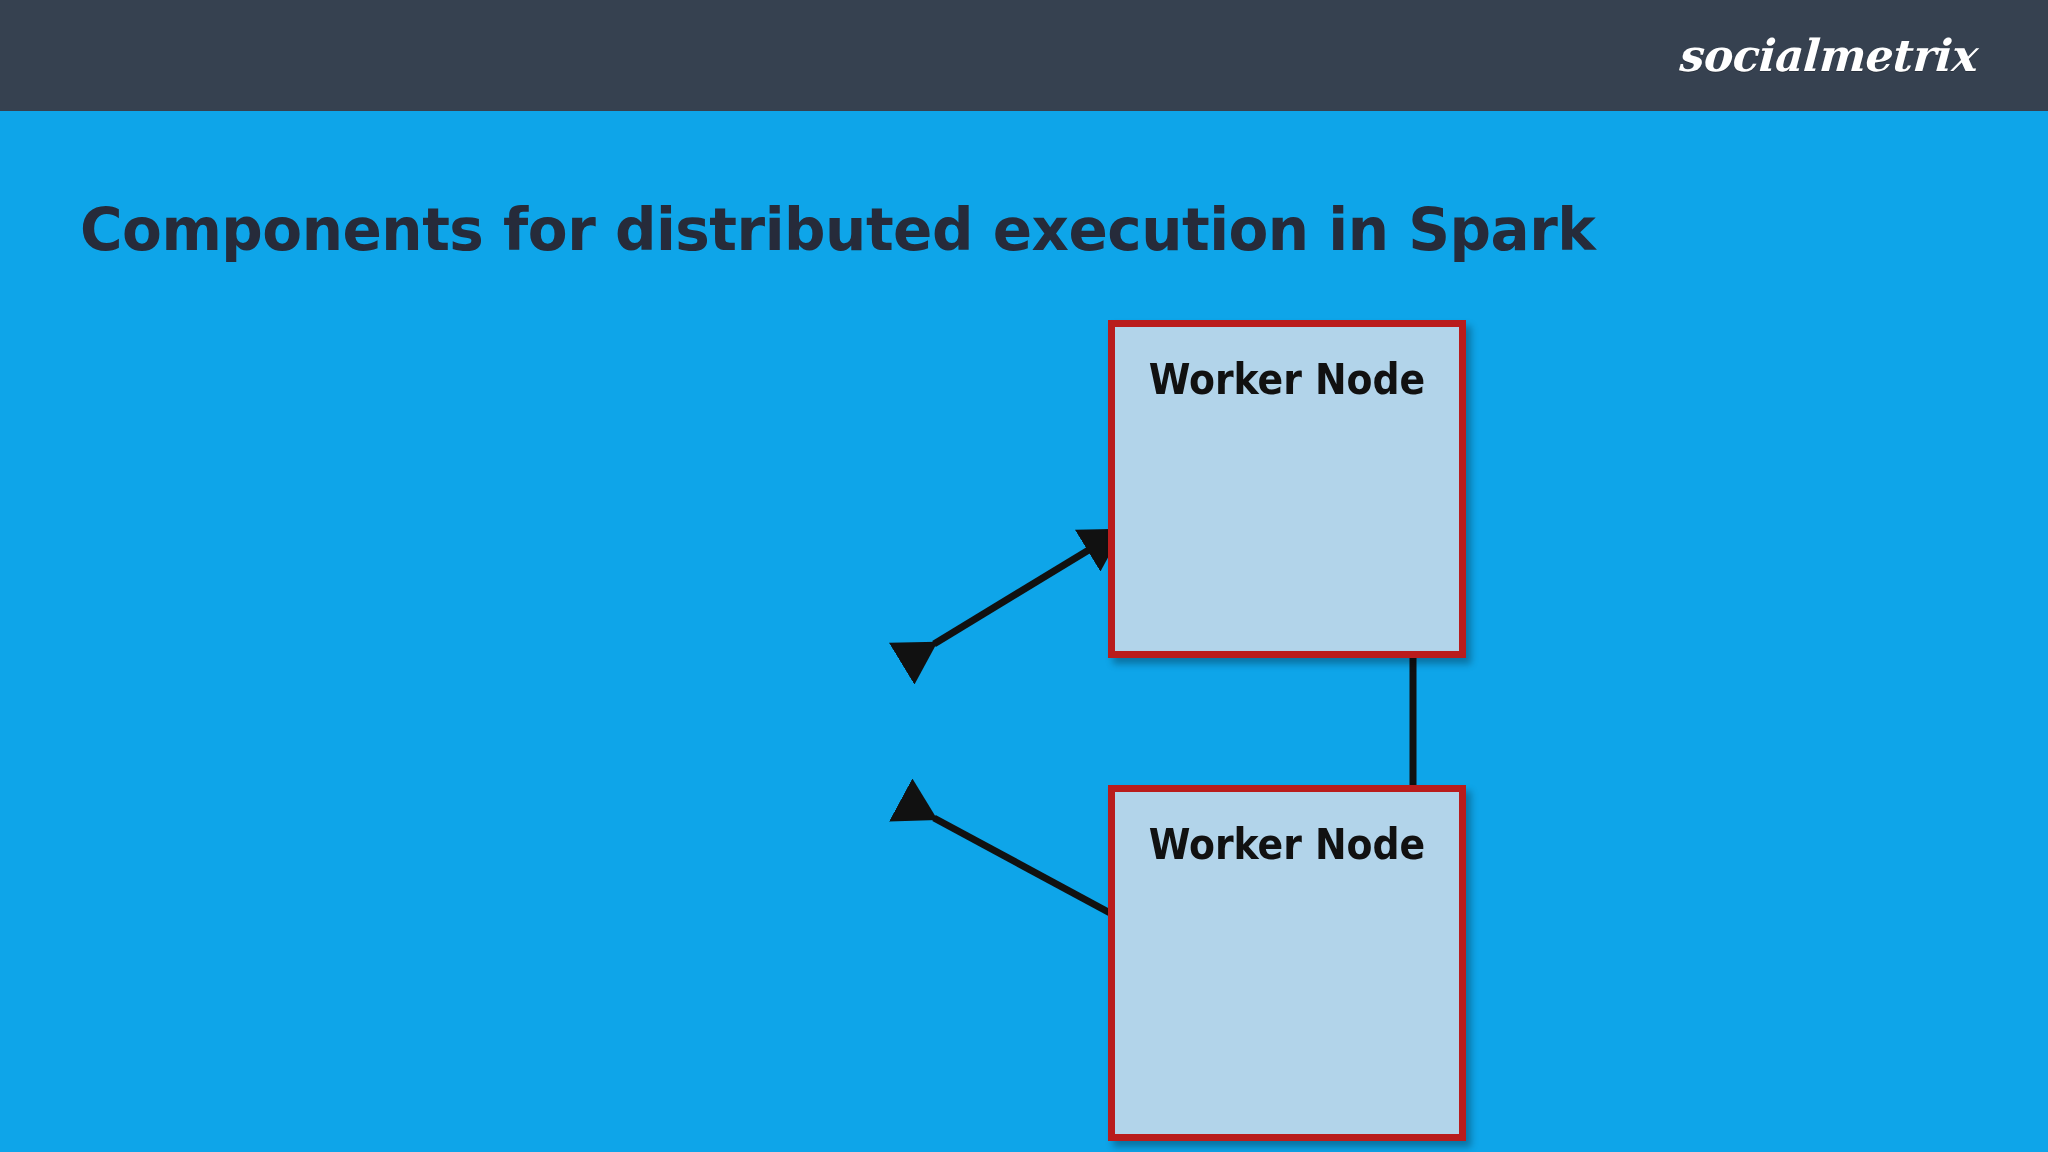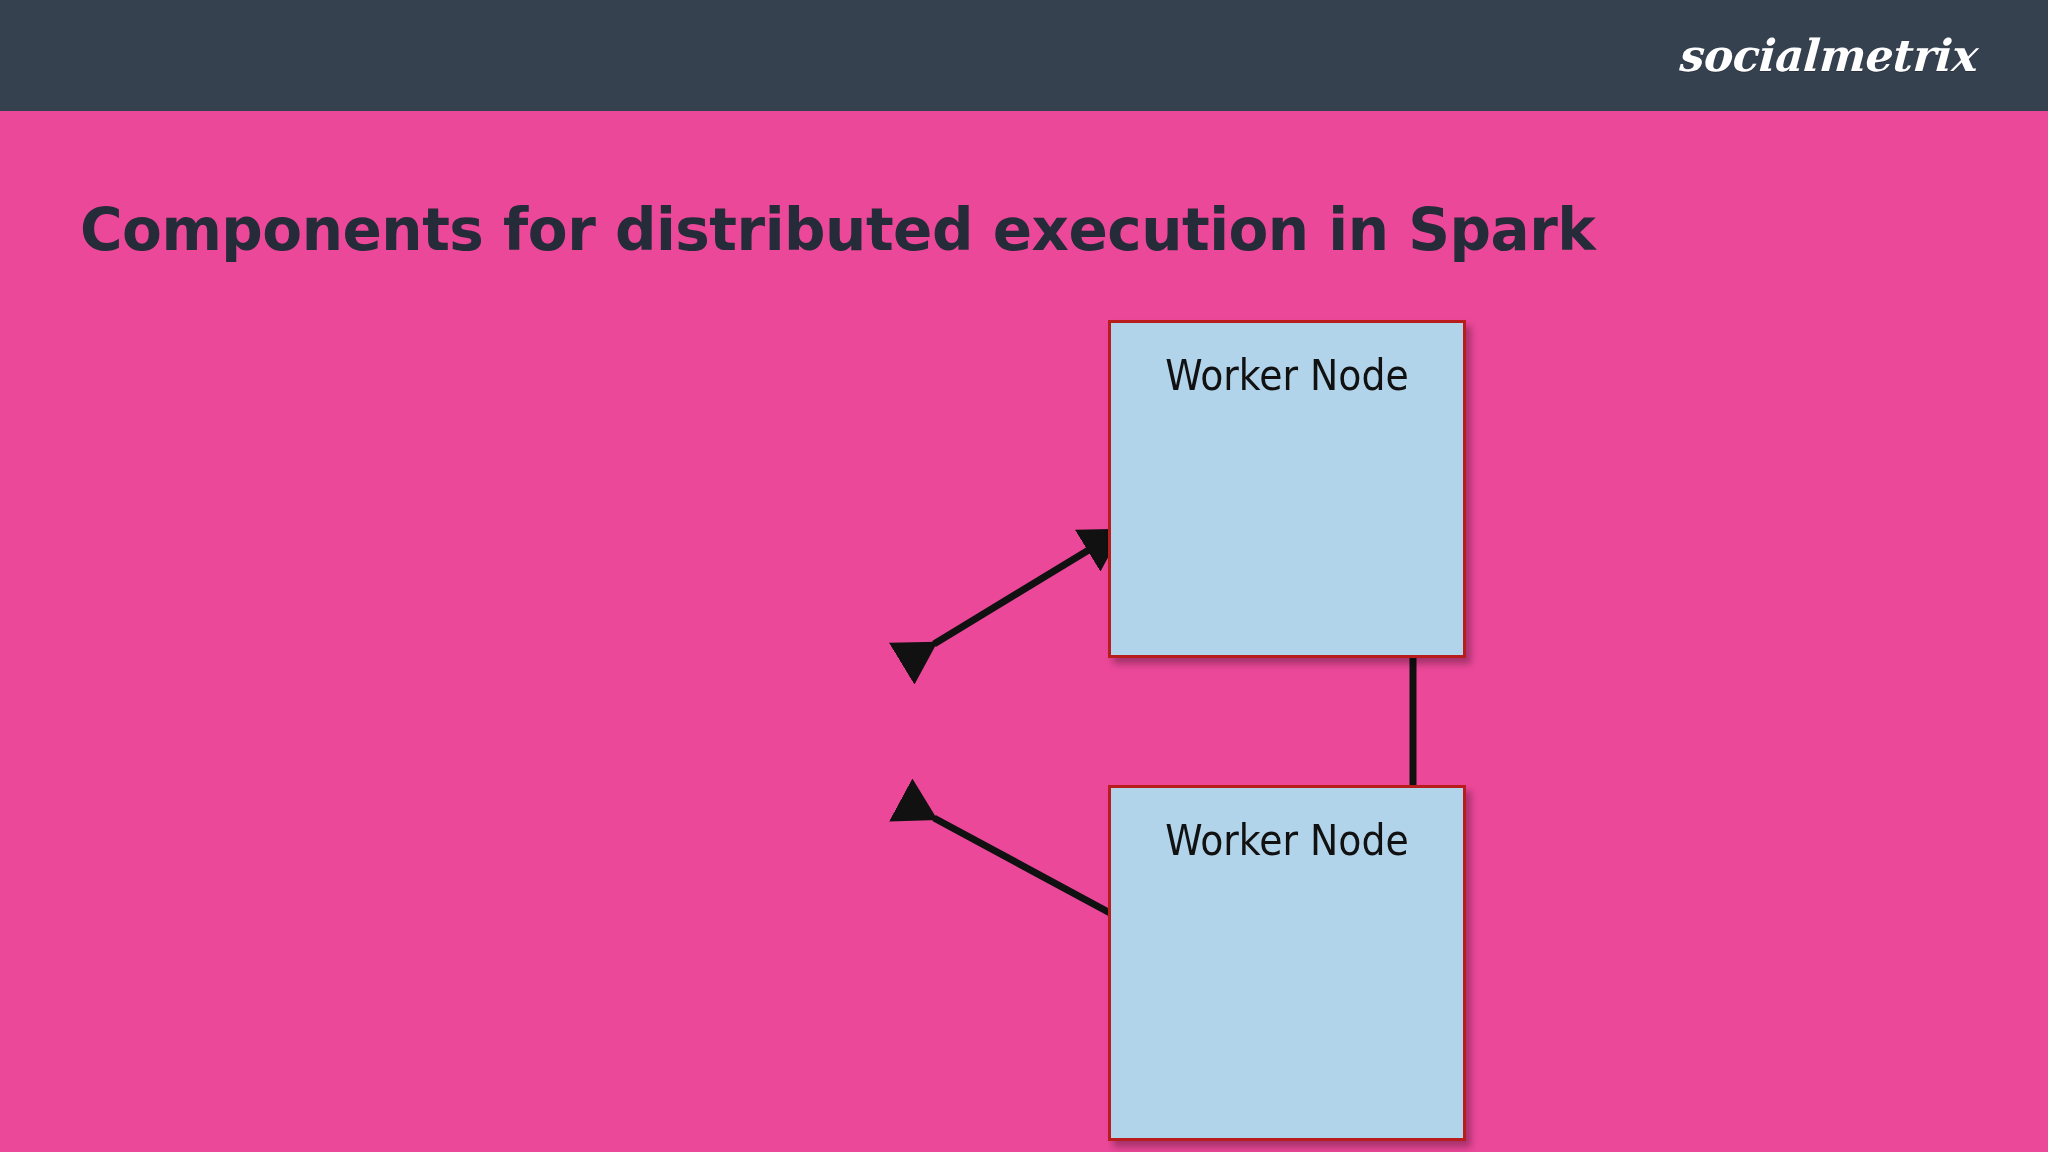--- a/index.html
+++ b/index.html
@@ -40,21 +40,21 @@
     transform: skewX(-4deg);
     text-shadow: 0 1px 0 rgba(0,0,0,.25);
   }
 
   
   .slide {
     position: absolute;
     left: 0; top: 111px;
     width: 2048px;
     height: 1041px;
-    background: #ec4899;
+    background: #0ea5e9;
   }
 
   .slide-title {
     position: absolute;
     left: 80px;
     top: 50px;
     font-family: "DejaVu Sans", sans-serif;
     font-weight: bold;
     font-size: 58px;
     line-height: 1.05;
@@ -76,23 +76,24 @@
     left: 0; top: 0;
     width: 2048px;
     height: 1041px;
     overflow: visible;
   }
 
   
   .node {
     position: absolute;
     box-sizing: border-box;
-    border: 3px solid #b91c1c;
+    border: 7px solid #b91c1c;
     box-shadow: 5px 6px 7px rgba(0,0,0,.30);
     background: #b2d4ea;
+    font-weight: bold;
   }
   .node-label {
     position: absolute;
     left: 0;
     width: 100%;
     text-align: center;
     font-family: "DejaVu Sans Condensed", "Liberation Sans Narrow", "Liberation Sans", sans-serif;
     color: #111111;
     white-space: nowrap;
   }

